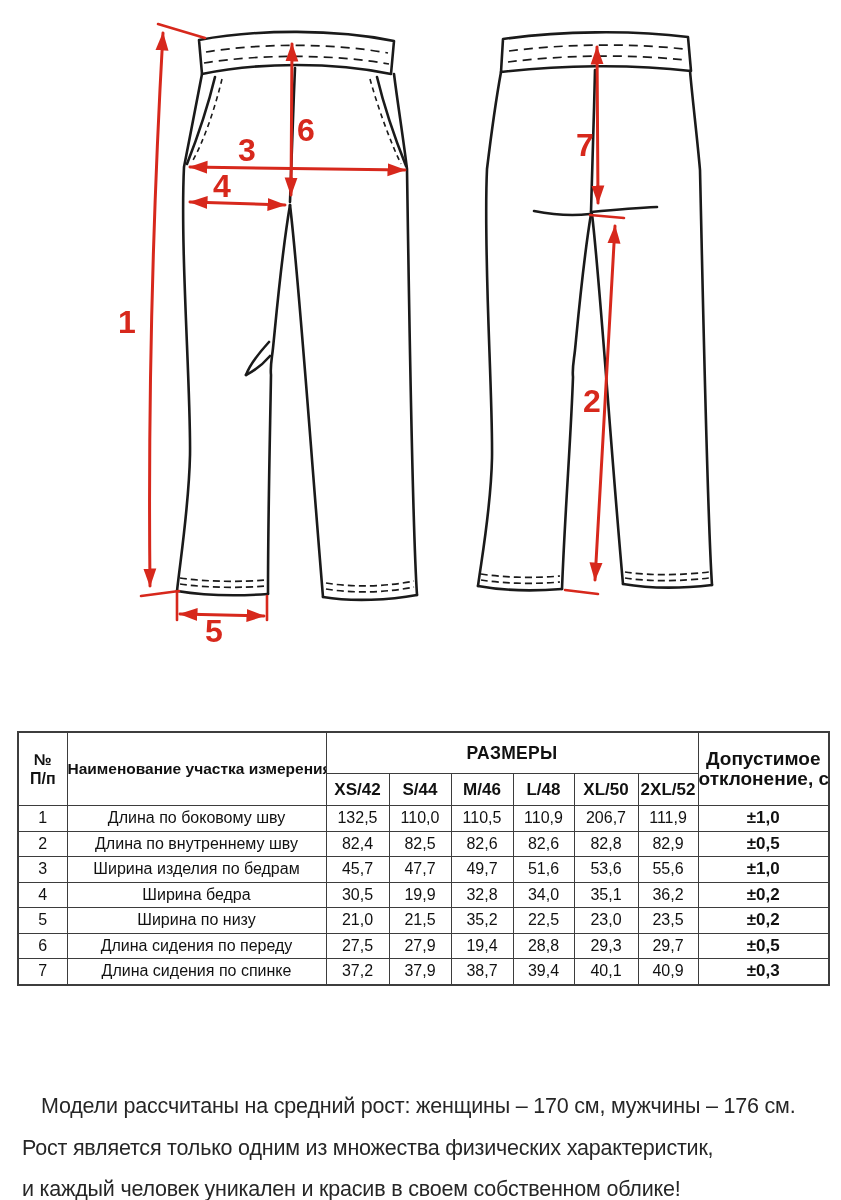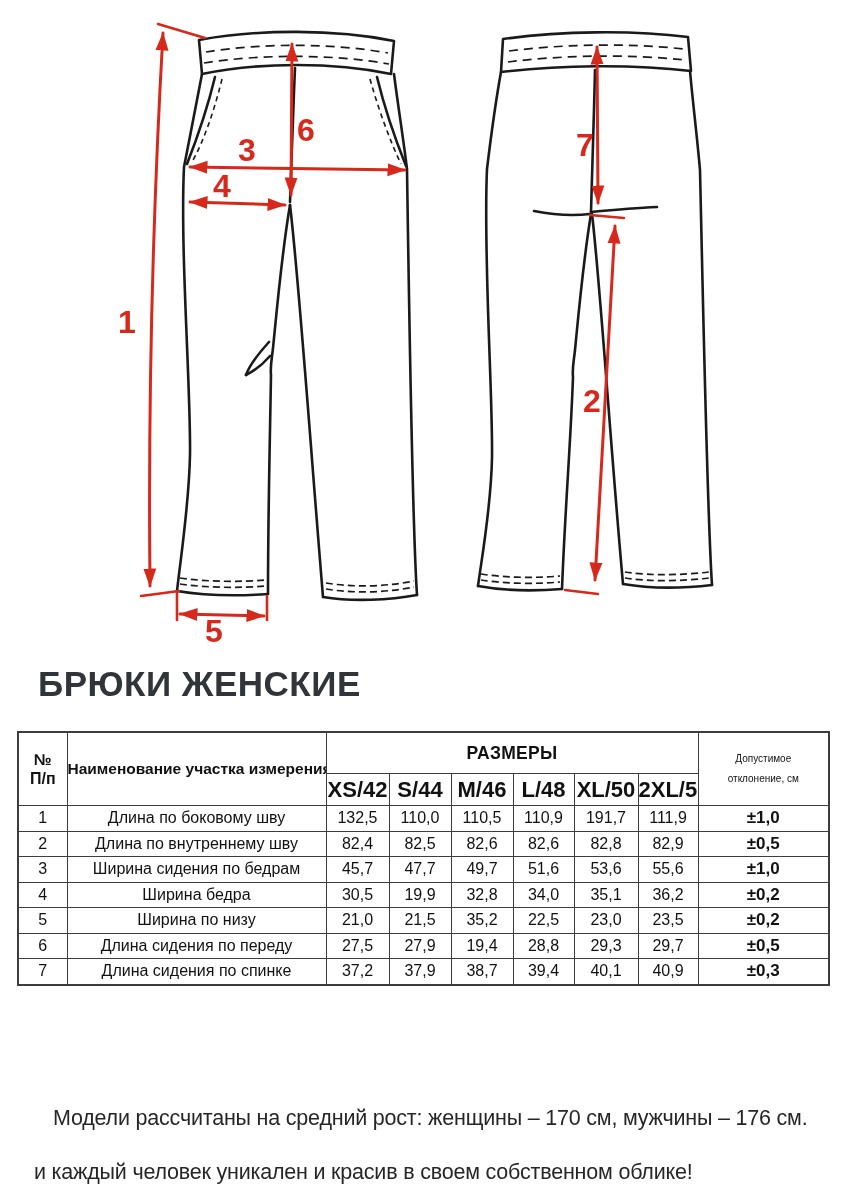--- a/index.html
+++ b/index.html
@@ -30,33 +30,33 @@
     position:absolute; left:17px; top:731px; width:811px;
     border-collapse:collapse; table-layout:fixed;
     font-family:"Liberation Sans",sans-serif; color:#111;
   }
   table.size-table th, table.size-table td {
     border:1.4px solid #3d3d3d; text-align:center; vertical-align:middle;
     padding:0; overflow:hidden; white-space:nowrap;
   }
   table.size-table { border:2px solid #3d3d3d; }
   tr.h1 th { height:40px; }
-  tr.h2 th { height:31px; font-size:22px; font-weight:bold;text-align:center; }
+  tr.h2 th { height:31px; font-size:17px; font-weight:bold;text-align:center; }
   th.c-num   { font-size:16px; font-weight:bold; line-height:19px; }
   th.c-name  { font-size:15.5px; font-weight:bold; }
   th.c-sizes { font-size:17.5px; font-weight:bold; letter-spacing:.3px; }
-  th.c-tol   { font-size:10px; font-weight:normal; line-height:20px; }
+  th.c-tol   { font-size:19px; font-weight:bold; line-height:20px; }
   tbody td { height:24.5px; font-size:16px; }
   td.t-name { text-align:left; padding-left:8px; }
   td.t-tol  { font-weight:bold; font-size:17px; }
 
   
   .footer { position:absolute; left:18px; top:1084px; width:808px; }
   .footer p {
-    margin:16px; font-size:21.5px; line-height:37.5px; letter-spacing:-0.2px; color:#262626;
+    margin:4px; font-size:21.5px; line-height:37.5px; letter-spacing:-0.2px; color:#262626;
   }
   .footer p.indent { padding-left:19px; }
 </style>
 </head>
 <body>
 
 <div class="page">
 
   <svg class="diagram" viewBox="0 0 841 655">
     <defs>
@@ -152,21 +152,20 @@
     </g>
 
     <g>
       <path class="redt" d="M 590,215 L 624,218"></path>
       <path class="red" d="M 615,226 L 595,580" marker-start="url(#ah)" marker-end="url(#ah)"></path>
       <path class="redt" d="M 565,590 L 598,594"></path>
       <text class="rlab" x="592" y="412">2</text>
     </g>
   </svg>
 
-  <h1 class="title">БРЮКИ ЖЕНСКИЕ</h1>
 
   <table class="size-table">
     <colgroup>
       <col style="width:49px">
         <col style="width:259px">
       <col style="width:63px">
         <col style="width:62px">
         <col style="width:62px">
       <col style="width:61px">
         <col style="width:64px">
@@ -196,38 +195,38 @@
       </tr>
     </thead>
     <tbody>
       <tr>
         <td class="t-num">1</td>
         <td class="t-name">Длина по боковому шву</td>
         <td>132,5</td>
         <td>110,0</td>
         <td>110,5</td>
         <td>110,9</td>
-        <td>191,7</td>
+        <td>206,7</td>
         <td>111,9</td>
         <td class="t-tol">±1,0</td>
       </tr>
       <tr>
         <td class="t-num">2</td>
         <td class="t-name">Длина по внутреннему шву</td>
         <td>82,4</td>
         <td>82,5</td>
         <td>82,6</td>
         <td>82,6</td>
         <td>82,8</td>
         <td>82,9</td>
         <td class="t-tol">±0,5</td>
       </tr>
       <tr>
         <td class="t-num">3</td>
-        <td class="t-name">Ширина сидения по бедрам</td>
+        <td class="t-name">Ширина изделия по бедрам</td>
         <td>45,7</td>
         <td>47,7</td>
         <td>49,7</td>
         <td>51,6</td>
         <td>53,6</td>
         <td>55,6</td>
         <td class="t-tol">±1,0</td>
       </tr>
       <tr>
         <td class="t-num">4</td>
@@ -271,16 +270,17 @@
         <td>39,4</td>
         <td>40,1</td>
         <td>40,9</td>
         <td class="t-tol">±0,3</td>
       </tr>
     </tbody>
   </table>
 
   <div class="footer">
     <p class="indent">Модели рассчитаны на средний рост: женщины – 170 см, мужчины – 176 см.</p>
+    <p>Рост является только одним из множества физических характеристик,</p>
     <p>и каждый человек уникален и красив в своем собственном облике!</p>
   </div>
 
 </div>
 
 </body></html>

